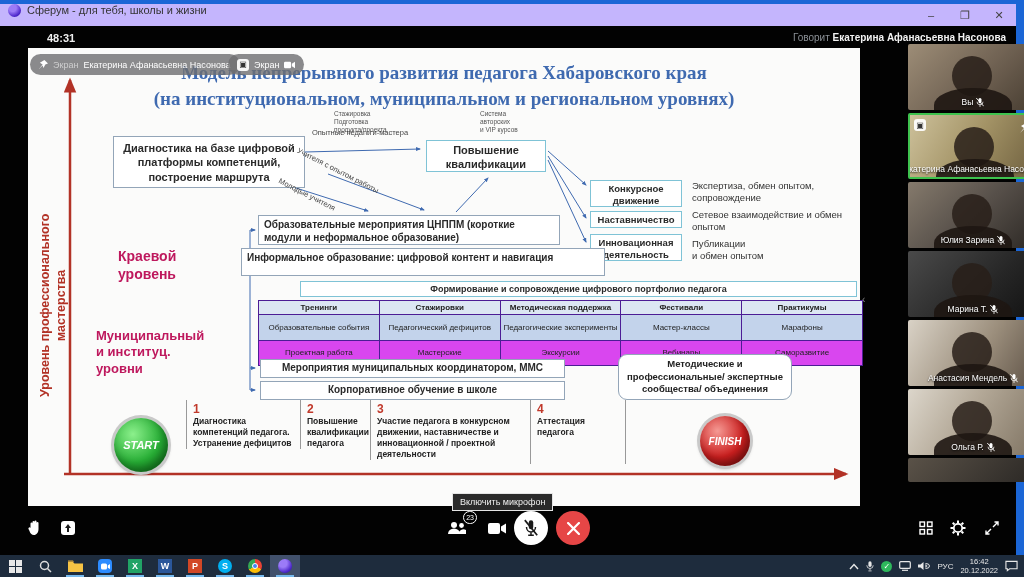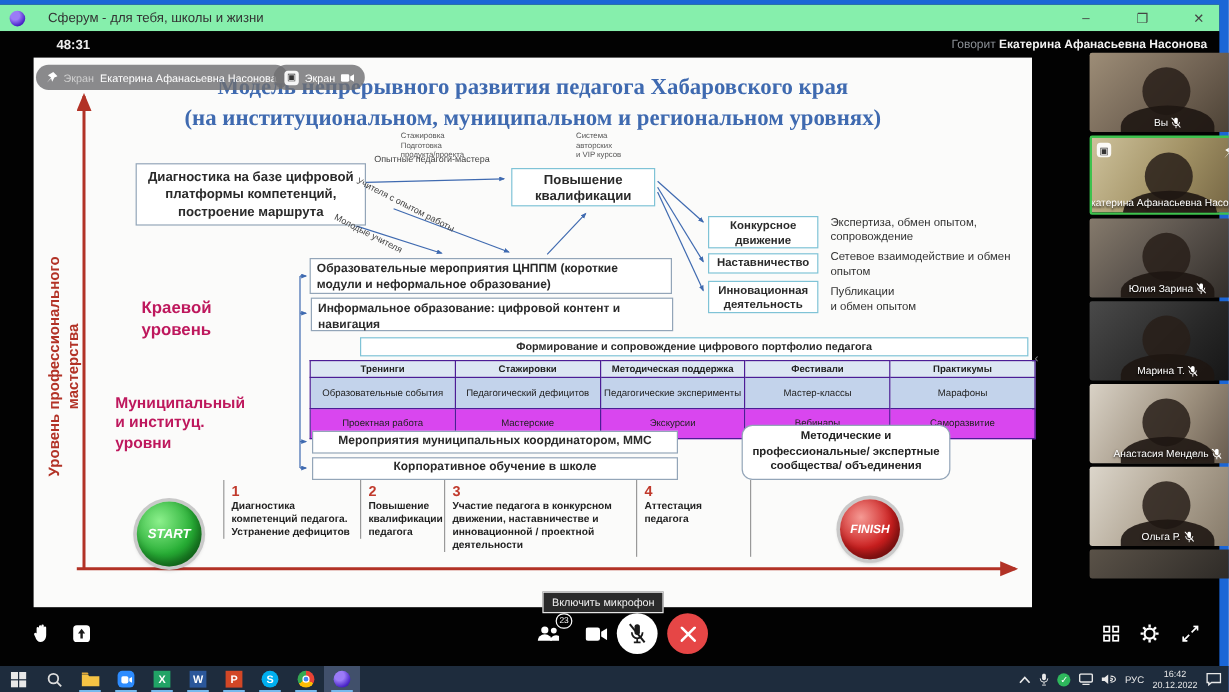--- a/index.html
+++ b/index.html
@@ -1,21 +1,21 @@
 <!DOCTYPE html>
 <html><head>
 <meta charset="utf-8">
 <style>
   * { box-sizing: border-box; margin:0; padding:0; }
   html,body { width:1024px; height:577px; overflow:hidden; }
   body { background:#1b66d6; font-family:"Liberation Sans", sans-serif; position:relative; }
 
   
   .window { position:absolute; left:0; top:4px; width:1016px; height:551px; background:#000; }
-  .titlebar { height:22px; background:#86efac; display:flex; align-items:center; padding:0 0 0 8px;gap:13px; }
+  .titlebar { height:22px; background:#c4b5fd; display:flex; align-items:flex-start; padding:0 0 0 8px; }
   .app-logo { width:13px; height:13px; border-radius:50%;
     background: radial-gradient(circle at 35% 30%, #9b7bf7 0 30%, #4a25c9 70%, #2a1186); margin-right:6px; }
   .title-text { font-size:11px; color:#333; flex:1; }
   .win-btn { width:34px; height:22px; display:flex; align-items:center; justify-content:center;
     font-size:11px; color:#444; cursor:default; }
   .content { position:absolute; left:0; top:22px; width:1016px; height:529px; background:#020202; }
 
   .timer { position:absolute; left:47px; top:6px; color:#eee; font-size:11px; font-weight:bold; }
   .speaking { position:absolute; right:10px; top:6px; font-size:10px; color:#8b9096; }
   .speaking b { color:#f2f2f2; font-weight:bold; }
@@ -177,21 +177,21 @@
 
       <div class="abs rnote" style="left:664px; top:132px; width:160px">Экспертиза,  обмен опытом, сопровождение</div>
       <div class="abs rnote" style="left:664px; top:161px; width:160px">Сетевое  взаимодействие и обмен опытом</div>
       <div class="abs rnote pre" style="left:664px; top:190px; width:160px">Публикации
 и обмен опытом</div>
 
       <div class="abs lvl pre" style="left:90px; top:200px">Краевой
 уровень</div>
 
       <div class="abs box" style="left:230px; top:167px; width:302px; height:30px; font-size:10px; text-align:left; padding:2px 5px; line-height:1.3">Образовательные мероприятия ЦНППМ  (короткие модули и неформальное образование)</div>
-      <div class="abs box" style="left:231px; top:200px; width:302px; height:28px; font-size:10px; text-align:left; padding:2px 5px; line-height:1.3">Информальное образование:  цифровой контент и навигация</div>
+      <div class="abs box" style="left:213px; top:200px; width:364px; height:28px; font-size:10px; text-align:left; padding:2px 5px; line-height:1.3">Информальное образование:  цифровой контент и навигация</div>
 
       <div class="abs box cyan" style="left:272px; top:233px; width:557px; height:16px; font-size:9px; padding-top:2px">Формирование и сопровождение цифрового портфолио педагога</div>
 
       <table class="ptable abs" style="left:230px; top:252px">
         <tbody>
             <tr class="h">
           <td>Тренинги</td>
           <td>Стажировки</td>
           <td>Методическая поддержка</td>
           <td>Фестивали</td>

